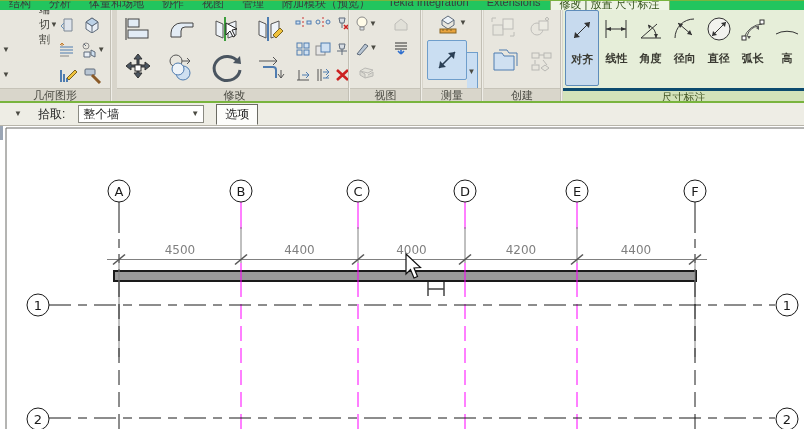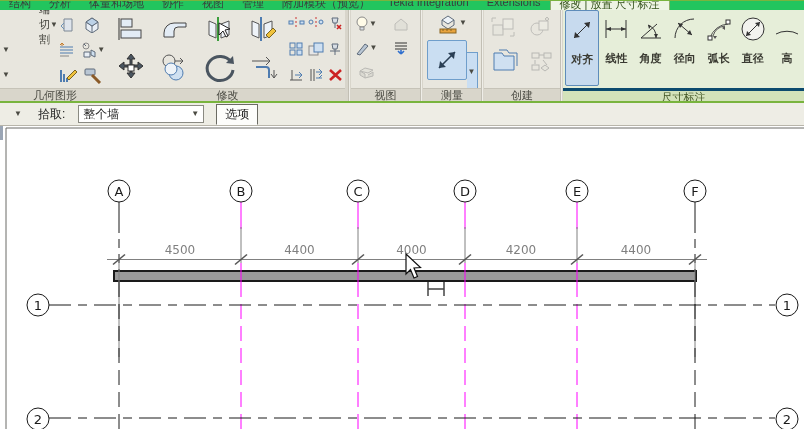--- a/index.html
+++ b/index.html
@@ -152,21 +152,21 @@
                 <rect x="2" y="3" width="10" height="6" rx="1" fill="#b9c6d4" stroke="#5f6b7a"></rect>
                 <path d="M9 9 l8 8" stroke="#8a5a28" stroke-width="3"></path>
               </svg>
         </span>
       </div>
     </div>
     <div class="panel-label">几何图形</div>
   </div>
   <div class="psep" style="left:110px"></div>
 
-  <div class="panel" id="p-modify" style="left:110px;width:235px">
+  <div class="panel" id="p-modify" style="left:117px;width:235px">
     <div class="panel-body">
       <div class="mod-big">
         <span class="icon-btn">
           <svg width="30" height="28">
                 <path d="M3 3 v22" stroke="#333"></path>
                 <rect x="5" y="4" width="11" height="8" fill="#e3ecf5" stroke="#444"></rect>
                 <rect x="5" y="15" width="20" height="8" fill="#e3ecf5" stroke="#444"></rect>
               </svg>
         </span>
         <span class="icon-btn">
@@ -416,35 +416,35 @@
             <div class="dim-btn">
               <svg width="26" height="26" viewBox="0 0 26 26">
                 <path d="M3 22 a 19 19 0 0 1 19-19" fill="none" stroke="#333"></path>
                 <path d="M6 7 L20 19" stroke="#333"></path>
                 <path d="M6 7 l5 1 -3 4z M20 19 l-5-1 3-4z" fill="#333"></path>
               </svg>
               <span class="lbl">径向</span>
             </div>
             <div class="dim-btn">
               <svg width="26" height="26" viewBox="0 0 26 26">
+                <circle cx="13" cy="13" r="11" fill="#f2f2ee" stroke="#333"></circle>
+                <path d="M6 20 L20 6" stroke="#333"></path>
+                <path d="M20 6 l-5 1 4 4z M6 20 l5-1 -4-4z" fill="#333"></path>
+              </svg>
+              <span class="lbl">直径</span>
+            </div>
+            <div class="dim-btn">
+              <svg width="26" height="26" viewBox="0 0 26 26">
                 <path d="M4 22 a 20 20 0 0 1 18-14" fill="none" stroke="#555"></path>
                 <path d="M7 20 a 14 14 0 0 1 12-10" fill="none" stroke="#555"></path>
                 <rect x="2" y="20" width="4" height="4" fill="#fff" stroke="#333"></rect>
                 <rect x="20" y="4" width="4" height="4" fill="#fff" stroke="#333"></rect>
                 <path d="M7 20 l4 0 -2 3z M19 10 l0 4 -3-2z" fill="#555"></path>
               </svg>
               <span class="lbl">弧长</span>
-            </div>
-            <div class="dim-btn">
-              <svg width="26" height="26" viewBox="0 0 26 26">
-                <circle cx="13" cy="13" r="11" fill="#f2f2ee" stroke="#333"></circle>
-                <path d="M6 20 L20 6" stroke="#333"></path>
-                <path d="M20 6 l-5 1 4 4z M6 20 l5-1 -4-4z" fill="#333"></path>
-              </svg>
-              <span class="lbl">直径</span>
             </div>
             <div class="dim-btn">
               <svg width="26" height="26" viewBox="0 0 26 26">
                 <path d="M2 18 a 16 10 0 0 1 22 0" fill="none" stroke="#333"></path>
               </svg>
               <span class="lbl">高</span>
             </div>
           </div>
         </div>
     <div class="panel-label">尺寸标注</div>

